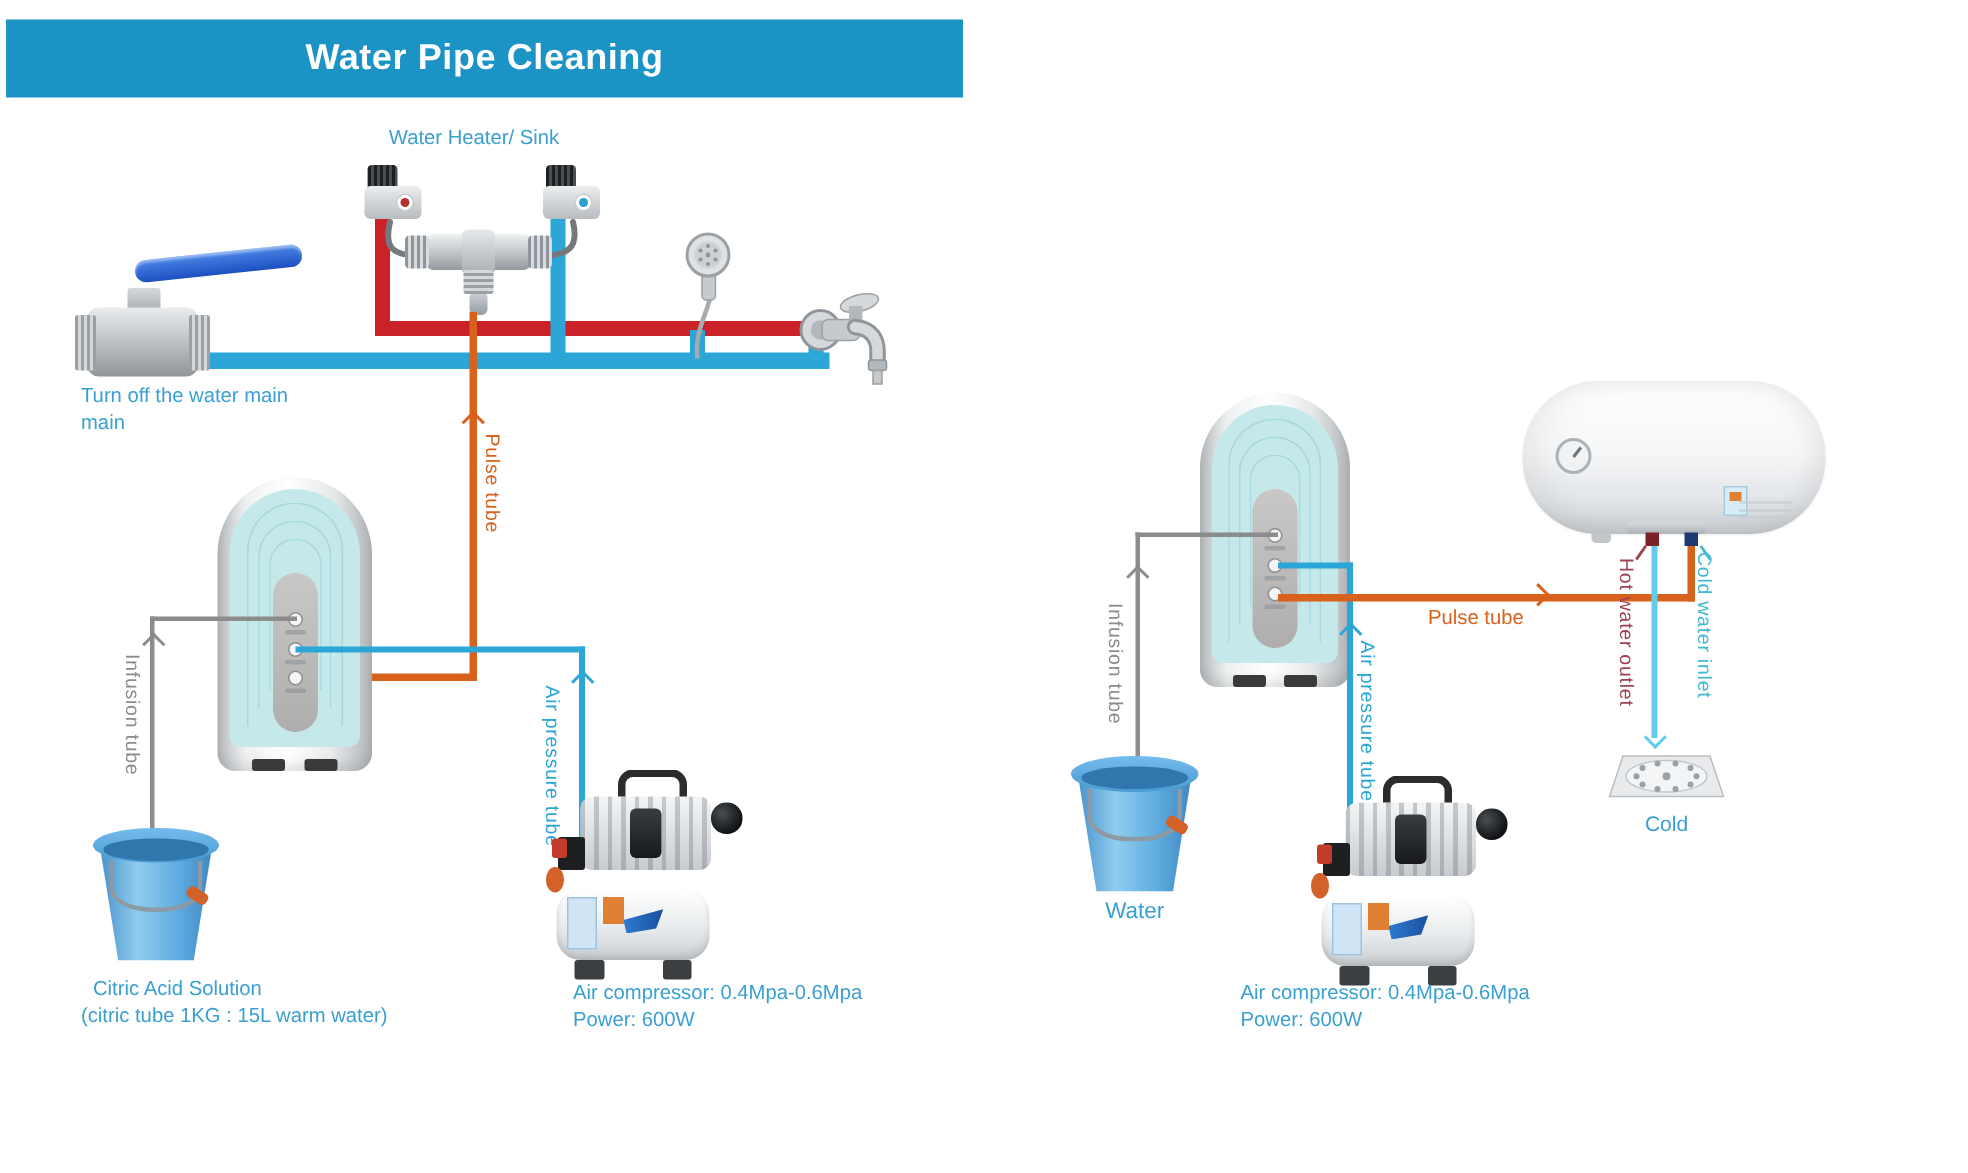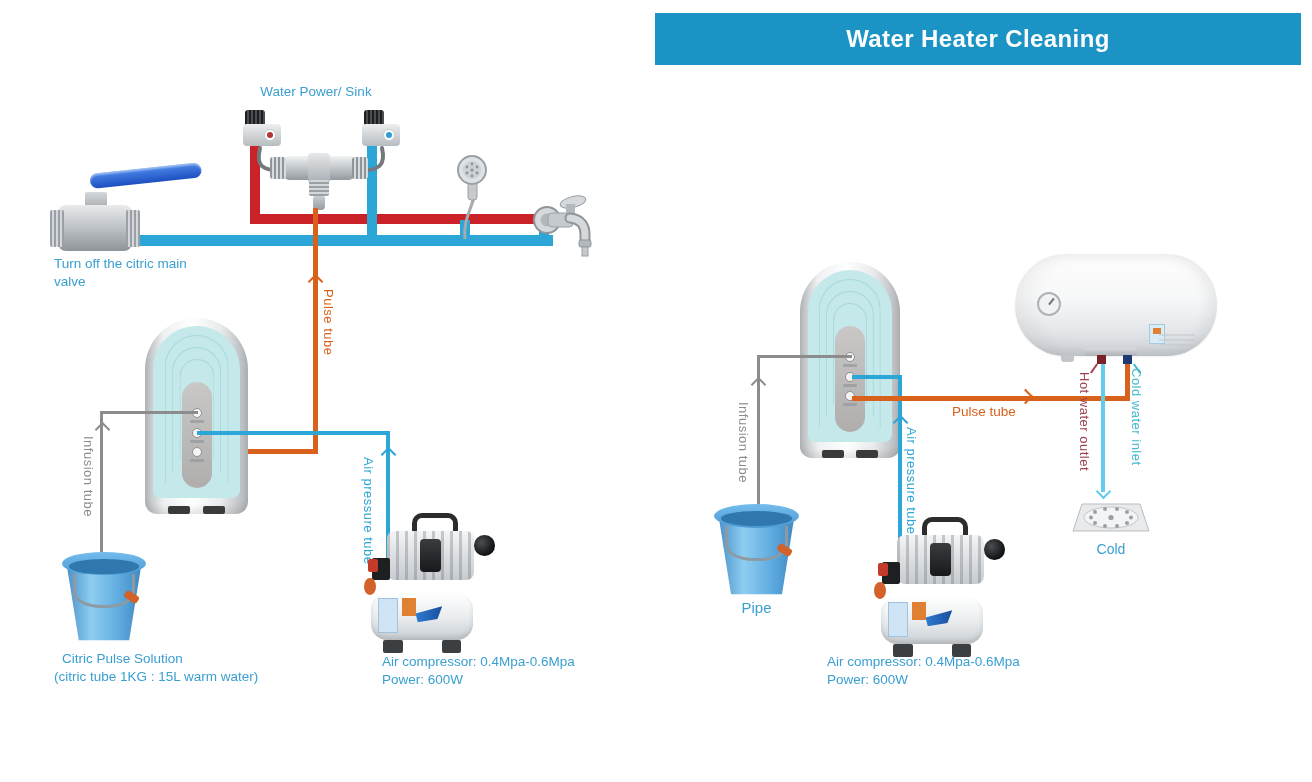--- a/index.html
+++ b/index.html
@@ -162,22 +162,25 @@
     border-radius:2px 2px 4px 4px;background:linear-gradient(180deg,#c8ccd0,#969ca0);}
 
   
   svg{display:block;}
 </style>
 </head>
 <body>
 
 <div id="canvas">
 
-
-  <div class="cap center" style="left:250px;top:83px;width:132px;">Water Power/ Sink</div>
+  <div class="banner" style="left:4px;width:638px;">
+    <span>Water Pipe Cleaning</span>
+  </div>
+
+  <div class="cap center" style="left:250px;top:83px;width:132px;">Water Heater/ Sink</div>
 
   <div class="line red" style="left:250px;top:146px;width:10px;height:72px;"></div>
   <div class="line red" style="left:250px;top:214px;width:295px;height:10px;"></div>
   <div class="line blue" style="left:116px;top:235px;width:437px;height:11px;"></div>
   <div class="line blue" style="left:367px;top:146px;width:10px;height:92px;"></div>
   <div class="line blue" style="left:460px;top:220px;width:10px;height:18px;"></div>
   <div class="line blue" style="left:539px;top:212px;width:10px;height:26px;"></div>
 
   <div class="angle-valve" style="left:243px;top:110px;">
     <div class="av-knob"></div>
@@ -202,21 +205,21 @@
     <div class="tf-tip"></div>
   </div>
 
   <div class="ball-valve" style="left:58px;top:170px;">
     <div class="bv-handle"></div>
     <div class="bv-nut"></div>
     <div class="bv-body"></div>
     <div class="bv-end" style="left:-8px;"></div>
     <div class="bv-end" style="left:68px;"></div>
   </div>
-  <div class="cap" style="left:54px;top:255px;width:145px;">Turn off the citric main valve</div>
+  <div class="cap" style="left:54px;top:255px;width:145px;">Turn off the water main main</div>
 
   <svg style="position:absolute;left:450px;top:152px;" width="46" height="95" viewBox="0 0 46 95">
     <path d="M 24 45 C 20 60, 13 70, 15 87" fill="none" stroke="#a6abaf" stroke-width="3"></path>
     <rect x="18" y="27" width="9" height="21" rx="3" fill="#c6cacd" stroke="#9aa0a4" stroke-width="1"></rect>
     <circle cx="22" cy="18" r="14" fill="#dfe2e4" stroke="#9aa0a4" stroke-width="2"></circle>
     <circle cx="22" cy="18" r="9" fill="#cdd1d4"></circle>
     <circle cx="22" cy="18" r="1.6" fill="#8f959a"></circle>
       <circle cx="17" cy="15" r="1.4" fill="#8f959a"></circle>
     <circle cx="27" cy="15" r="1.4" fill="#8f959a"></circle>
       <circle cx="17" cy="21" r="1.4" fill="#8f959a"></circle>
@@ -270,21 +273,21 @@
   <div class="vlabel v-blue" style="left:361px;top:457px;">Air pressure tube</div>
 
   <div class="bucket" style="left:62px;top:552px;width:84px;height:90px;">
     <div class="body"></div>
     <div class="rim"></div>
     <div class="rimin"></div>
     <div class="handle"></div>
     <div class="grip"></div>
   </div>
   <div class="cap" style="left:54px;top:650px;">
-    <div class="ln" style="padding-left:8px;">Citric Pulse Solution</div>
+    <div class="ln" style="padding-left:8px;">Citric Acid Solution</div>
     <div class="ln">(citric tube 1KG : 15L warm water)</div>
   </div>
 
   <div class="compressor" style="left:368px;top:513px;">
     <div class="comp-handle"></div>
     <div class="comp-motor">
       <div class="comp-fins"></div>
       <div class="comp-band"></div>
     </div>
     <div class="comp-cap"></div>
@@ -299,23 +302,20 @@
       <div class="comp-logo"></div>
     </div>
     <div class="comp-foot" style="left:12%;"></div>
     <div class="comp-foot" style="left:58%;"></div>
   </div>
   <div class="cap" style="left:382px;top:653px;">
     <div class="ln">Air compressor: 0.4Mpa-0.6Mpa</div>
     <div class="ln">Power: 600W</div>
   </div>
 
-  <div class="banner" style="left:655px;width:646px;">
-    <span>Water Heater Cleaning</span>
-  </div>
 
   <div class="machine" style="left:800px;top:262px;">
     <div class="shell"></div>
     <div class="inner">
       <div class="arch a1"></div>
       <div class="arch a2"></div>
       <div class="arch a3"></div>
     </div>
     <div class="panel"></div>
     <div class="port" style="top:90px;"></div>
@@ -376,21 +376,21 @@
   </svg>
   <div class="cap center" style="left:1072px;top:540px;width:78px;font-size:14px;">Cold</div>
 
   <div class="bucket" style="left:714px;top:504px;width:85px;height:92px;">
     <div class="body"></div>
     <div class="rim"></div>
     <div class="rimin"></div>
     <div class="handle"></div>
     <div class="grip"></div>
   </div>
-  <div class="cap center" style="left:714px;top:598px;width:85px;font-size:15px;">Pipe</div>
+  <div class="cap center" style="left:714px;top:598px;width:85px;font-size:15px;">Water</div>
 
   <div class="compressor" style="left:878px;top:517px;">
     <div class="comp-handle"></div>
     <div class="comp-motor">
       <div class="comp-fins"></div>
       <div class="comp-band"></div>
     </div>
     <div class="comp-cap"></div>
     <div class="comp-reg">
       <div class="reg-body"></div>

